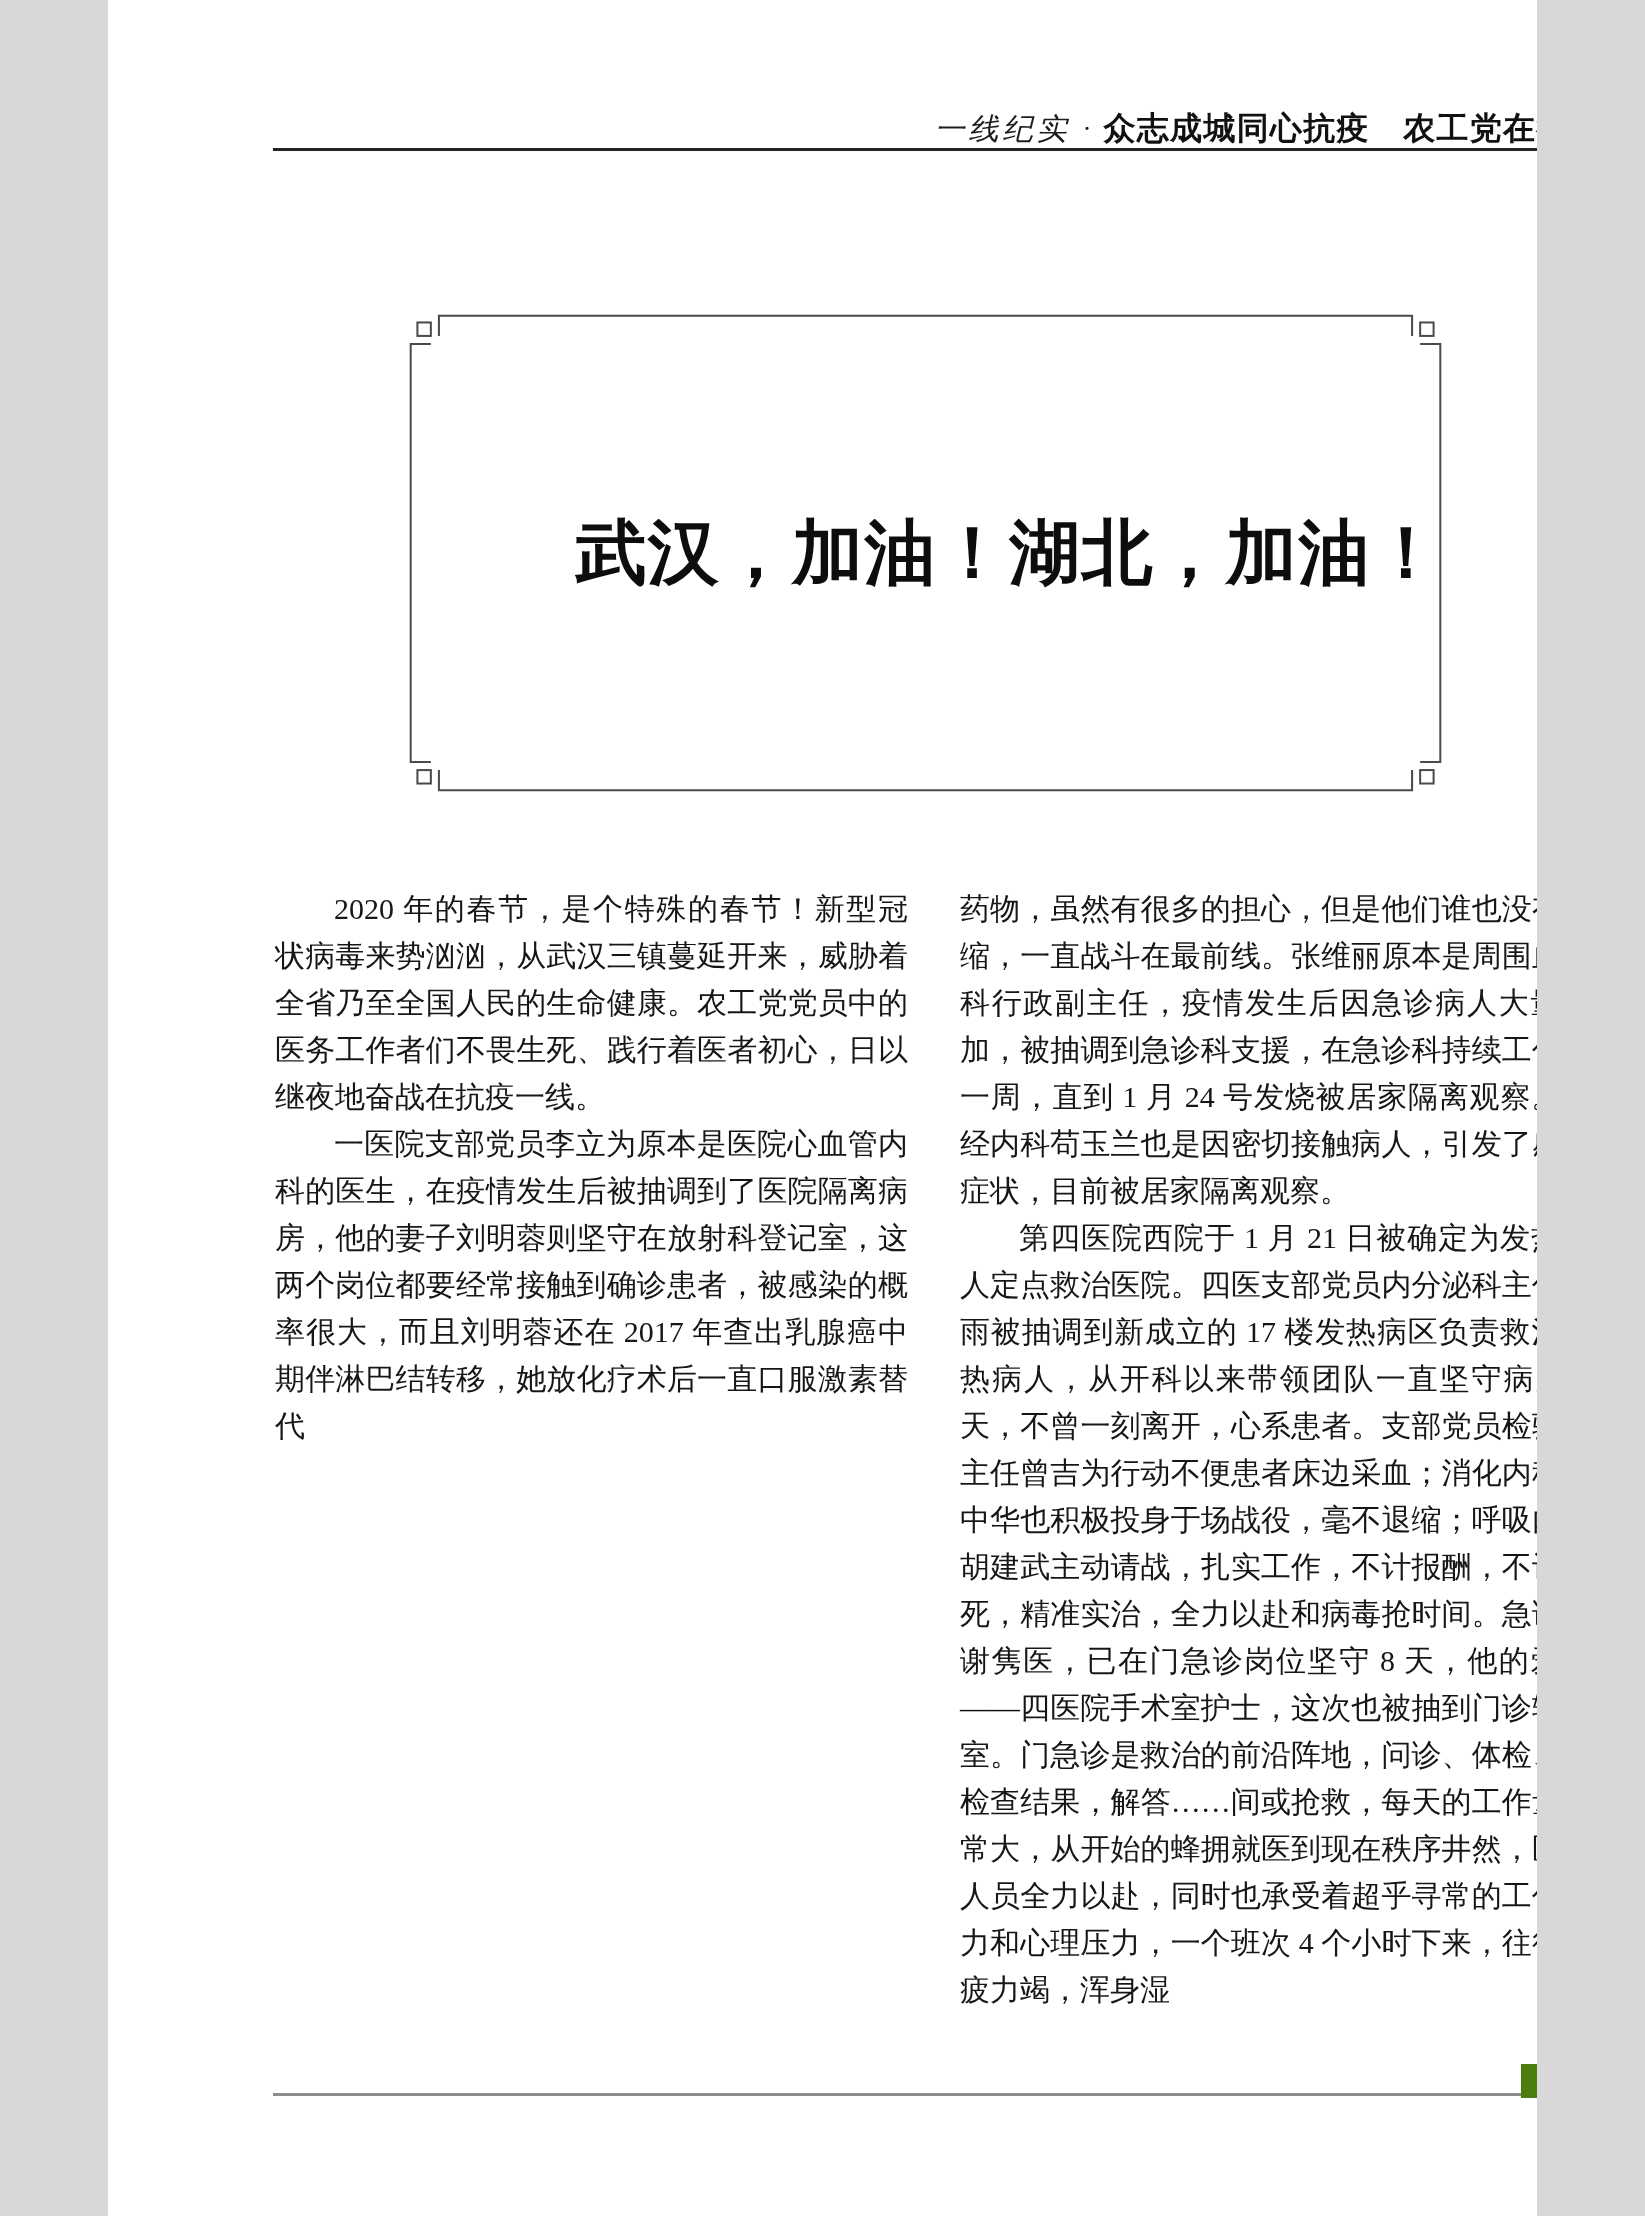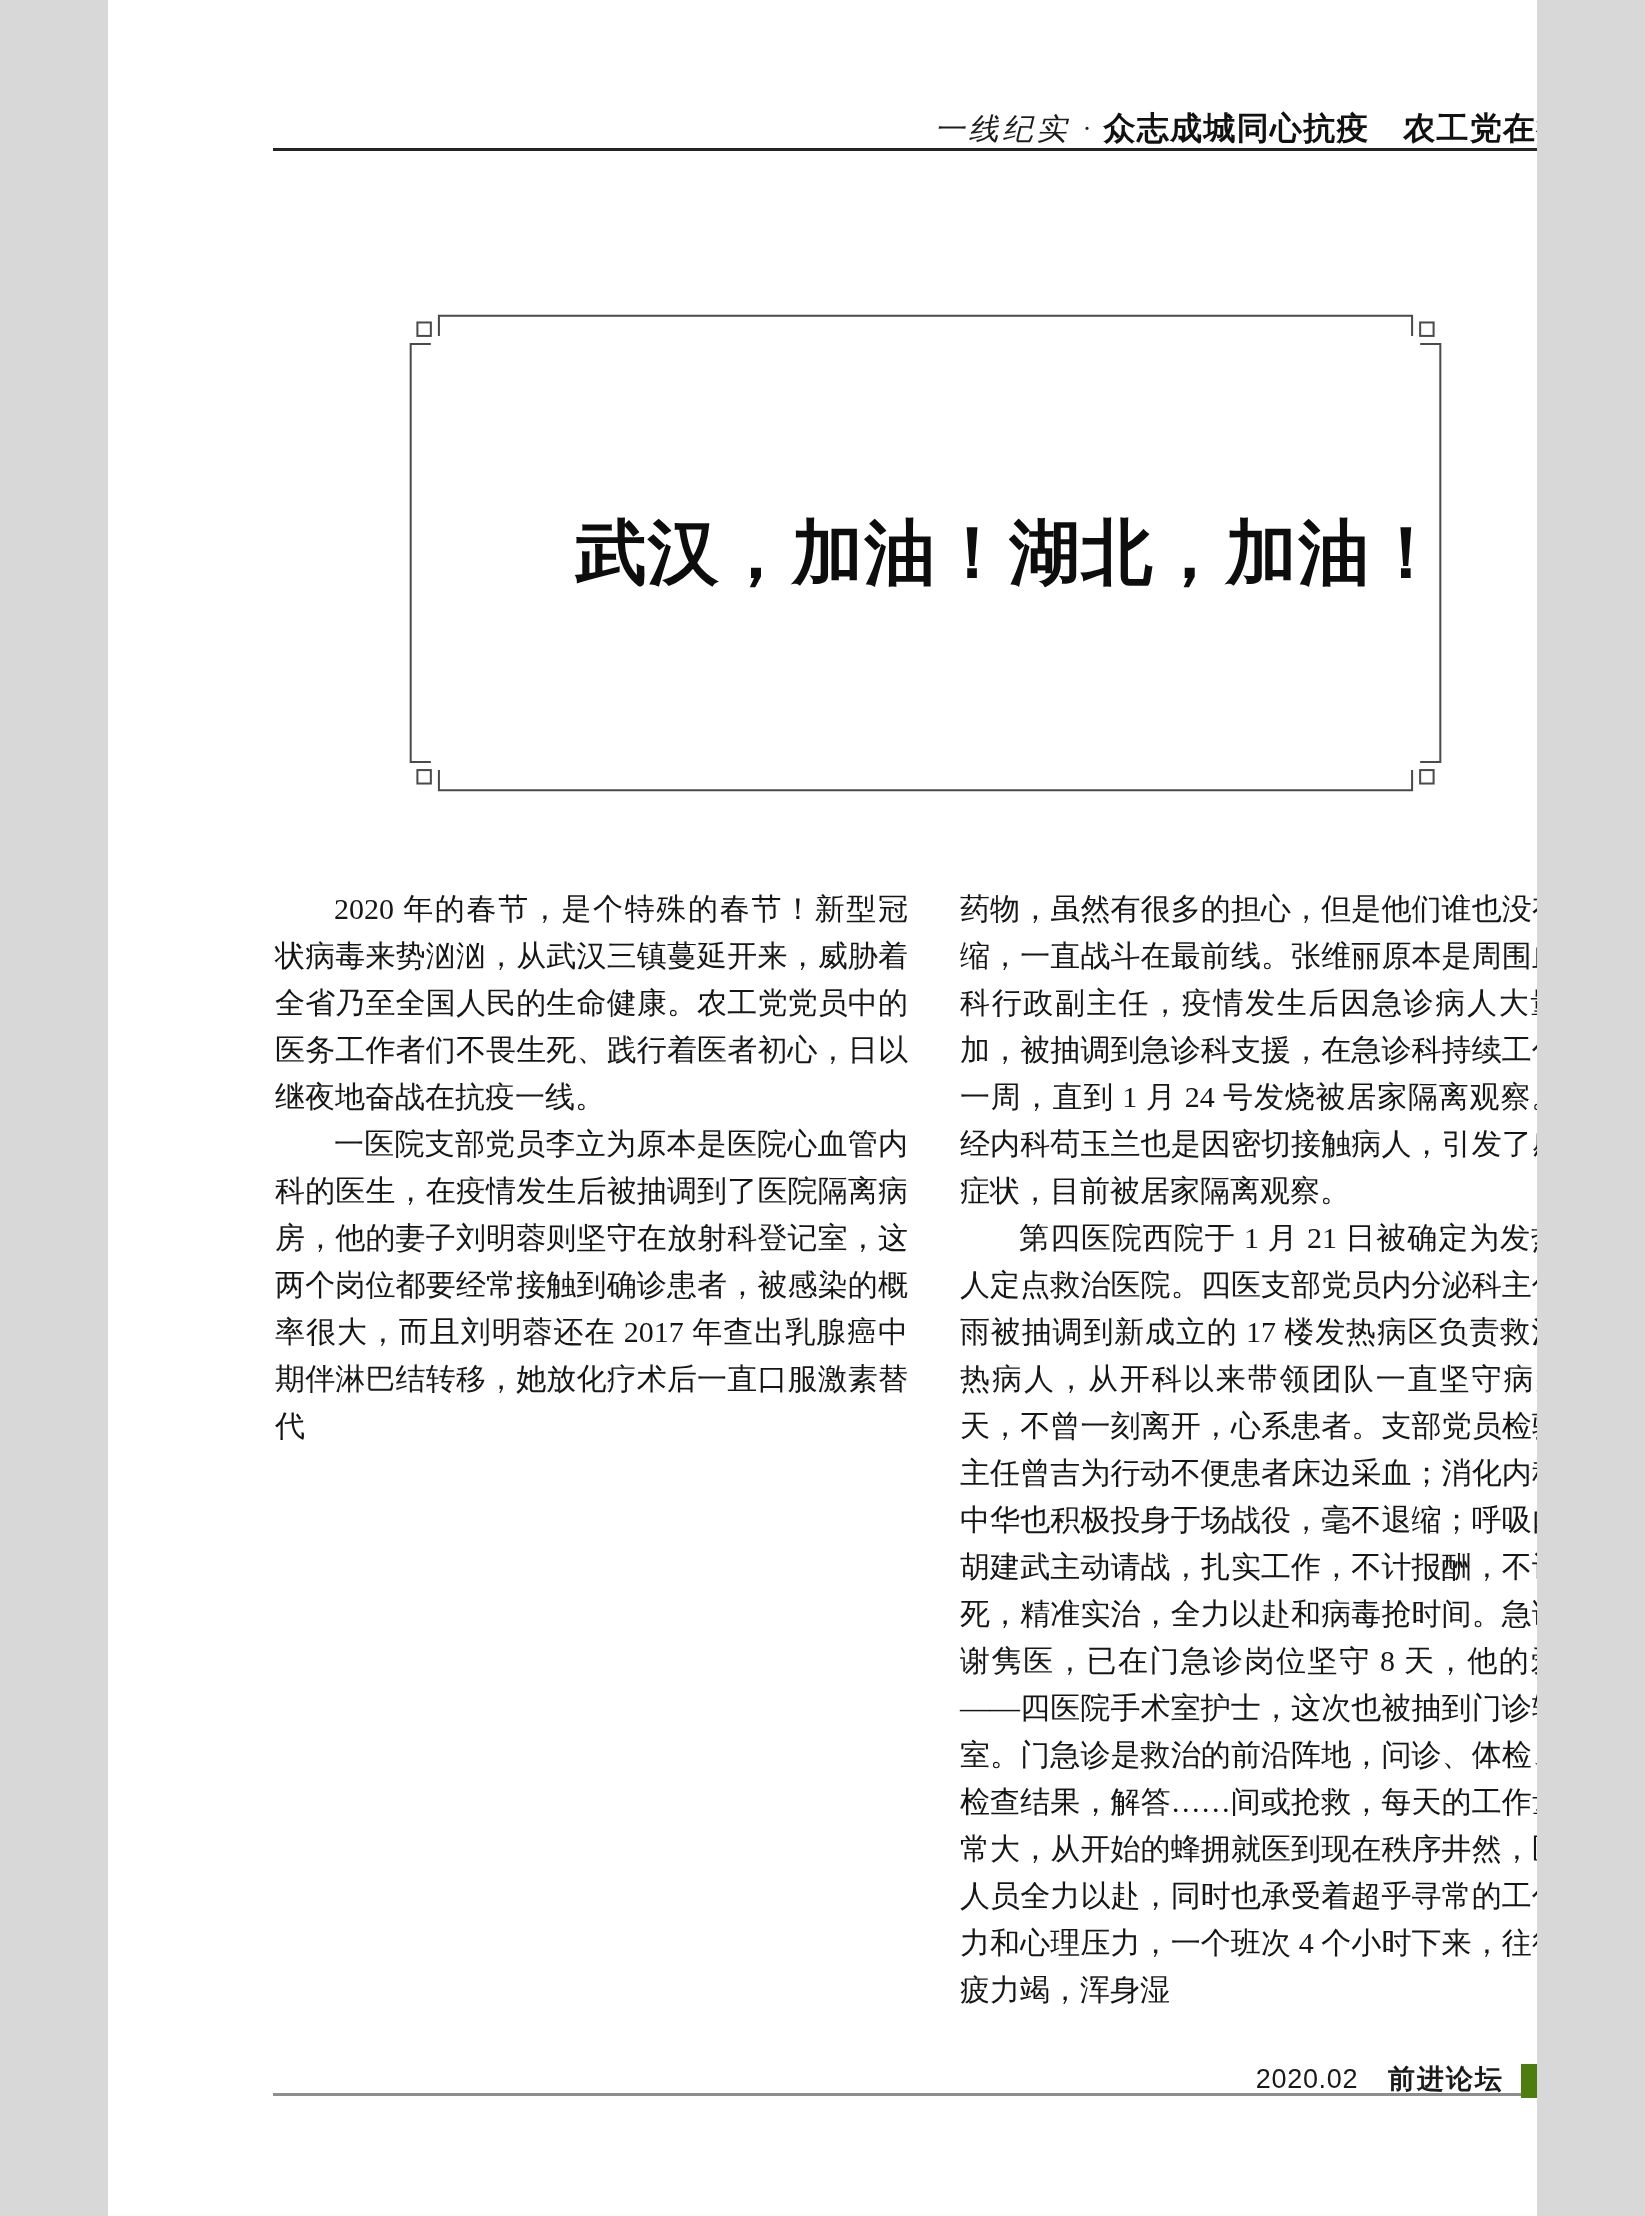--- a/index.html
+++ b/index.html
@@ -184,22 +184,18 @@
     <p>2020 年的春节，是个特殊的春节！新型冠状病毒来势汹汹，从武汉三镇蔓延开来，威胁着全省乃至全国人民的生命健康。农工党党员中的医务工作者们不畏生死、践行着医者初心，日以继夜地奋战在抗疫一线。</p>
     <p>一医院支部党员李立为原本是医院心血管内科的医生，在疫情发生后被抽调到了医院隔离病房，他的妻子刘明蓉则坚守在放射科登记室，这两个岗位都要经常接触到确诊患者，被感染的概率很大，而且刘明蓉还在 2017 年查出乳腺癌中期伴淋巴结转移，她放化疗术后一直口服激素替代</p>
   </div>
 
   <div class="col col-right">
     <p class="cont">药物，虽然有很多的担心，但是他们谁也没有退缩，一直战斗在最前线。张维丽原本是周围血管科行政副主任，疫情发生后因急诊病人大量增加，被抽调到急诊科支援，在急诊科持续工作了一周，直到 1 月 24 号发烧被居家隔离观察。神经内科苟玉兰也是因密切接触病人，引发了感冒症状，目前被居家隔离观察。</p>
     <p>第四医院西院于 1 月 21 日被确定为发热病人定点救治医院。四医支部党员内分泌科主任张雨被抽调到新成立的 17 楼发热病区负责救治发热病人，从开科以来带领团队一直坚守病房 8 天，不曾一刻离开，心系患者。支部党员检验科主任曾吉为行动不便患者床边采血；消化内科骆中华也积极投身于场战役，毫不退缩；呼吸内科胡建武主动请战，扎实工作，不计报酬，不计生死，精准实治，全力以赴和病毒抢时间。急诊科谢隽医，已在门急诊岗位坚守 8 天，他的爱人——四医院手术室护士，这次也被抽到门诊输液室。门急诊是救治的前沿阵地，问诊、体检、看检查结果，解答……间或抢救，每天的工作量非常大，从开始的蜂拥就医到现在秩序井然，医护人员全力以赴，同时也承受着超乎寻常的工作压力和心理压力，一个班次 4 个小时下来，往往精疲力竭，浑身湿</p>
   </div>
 
   <div class="foot-rule"></div>
-  <div class="foot-text">
-    <span class="foot-issue">2020.02</span>
-    <span class="foot-journal">前进论坛</span>
-  </div>
   <div class="page-box">
     <span class="page-num">11</span>
   </div>
 
 </div>
 
 
 </body></html>

